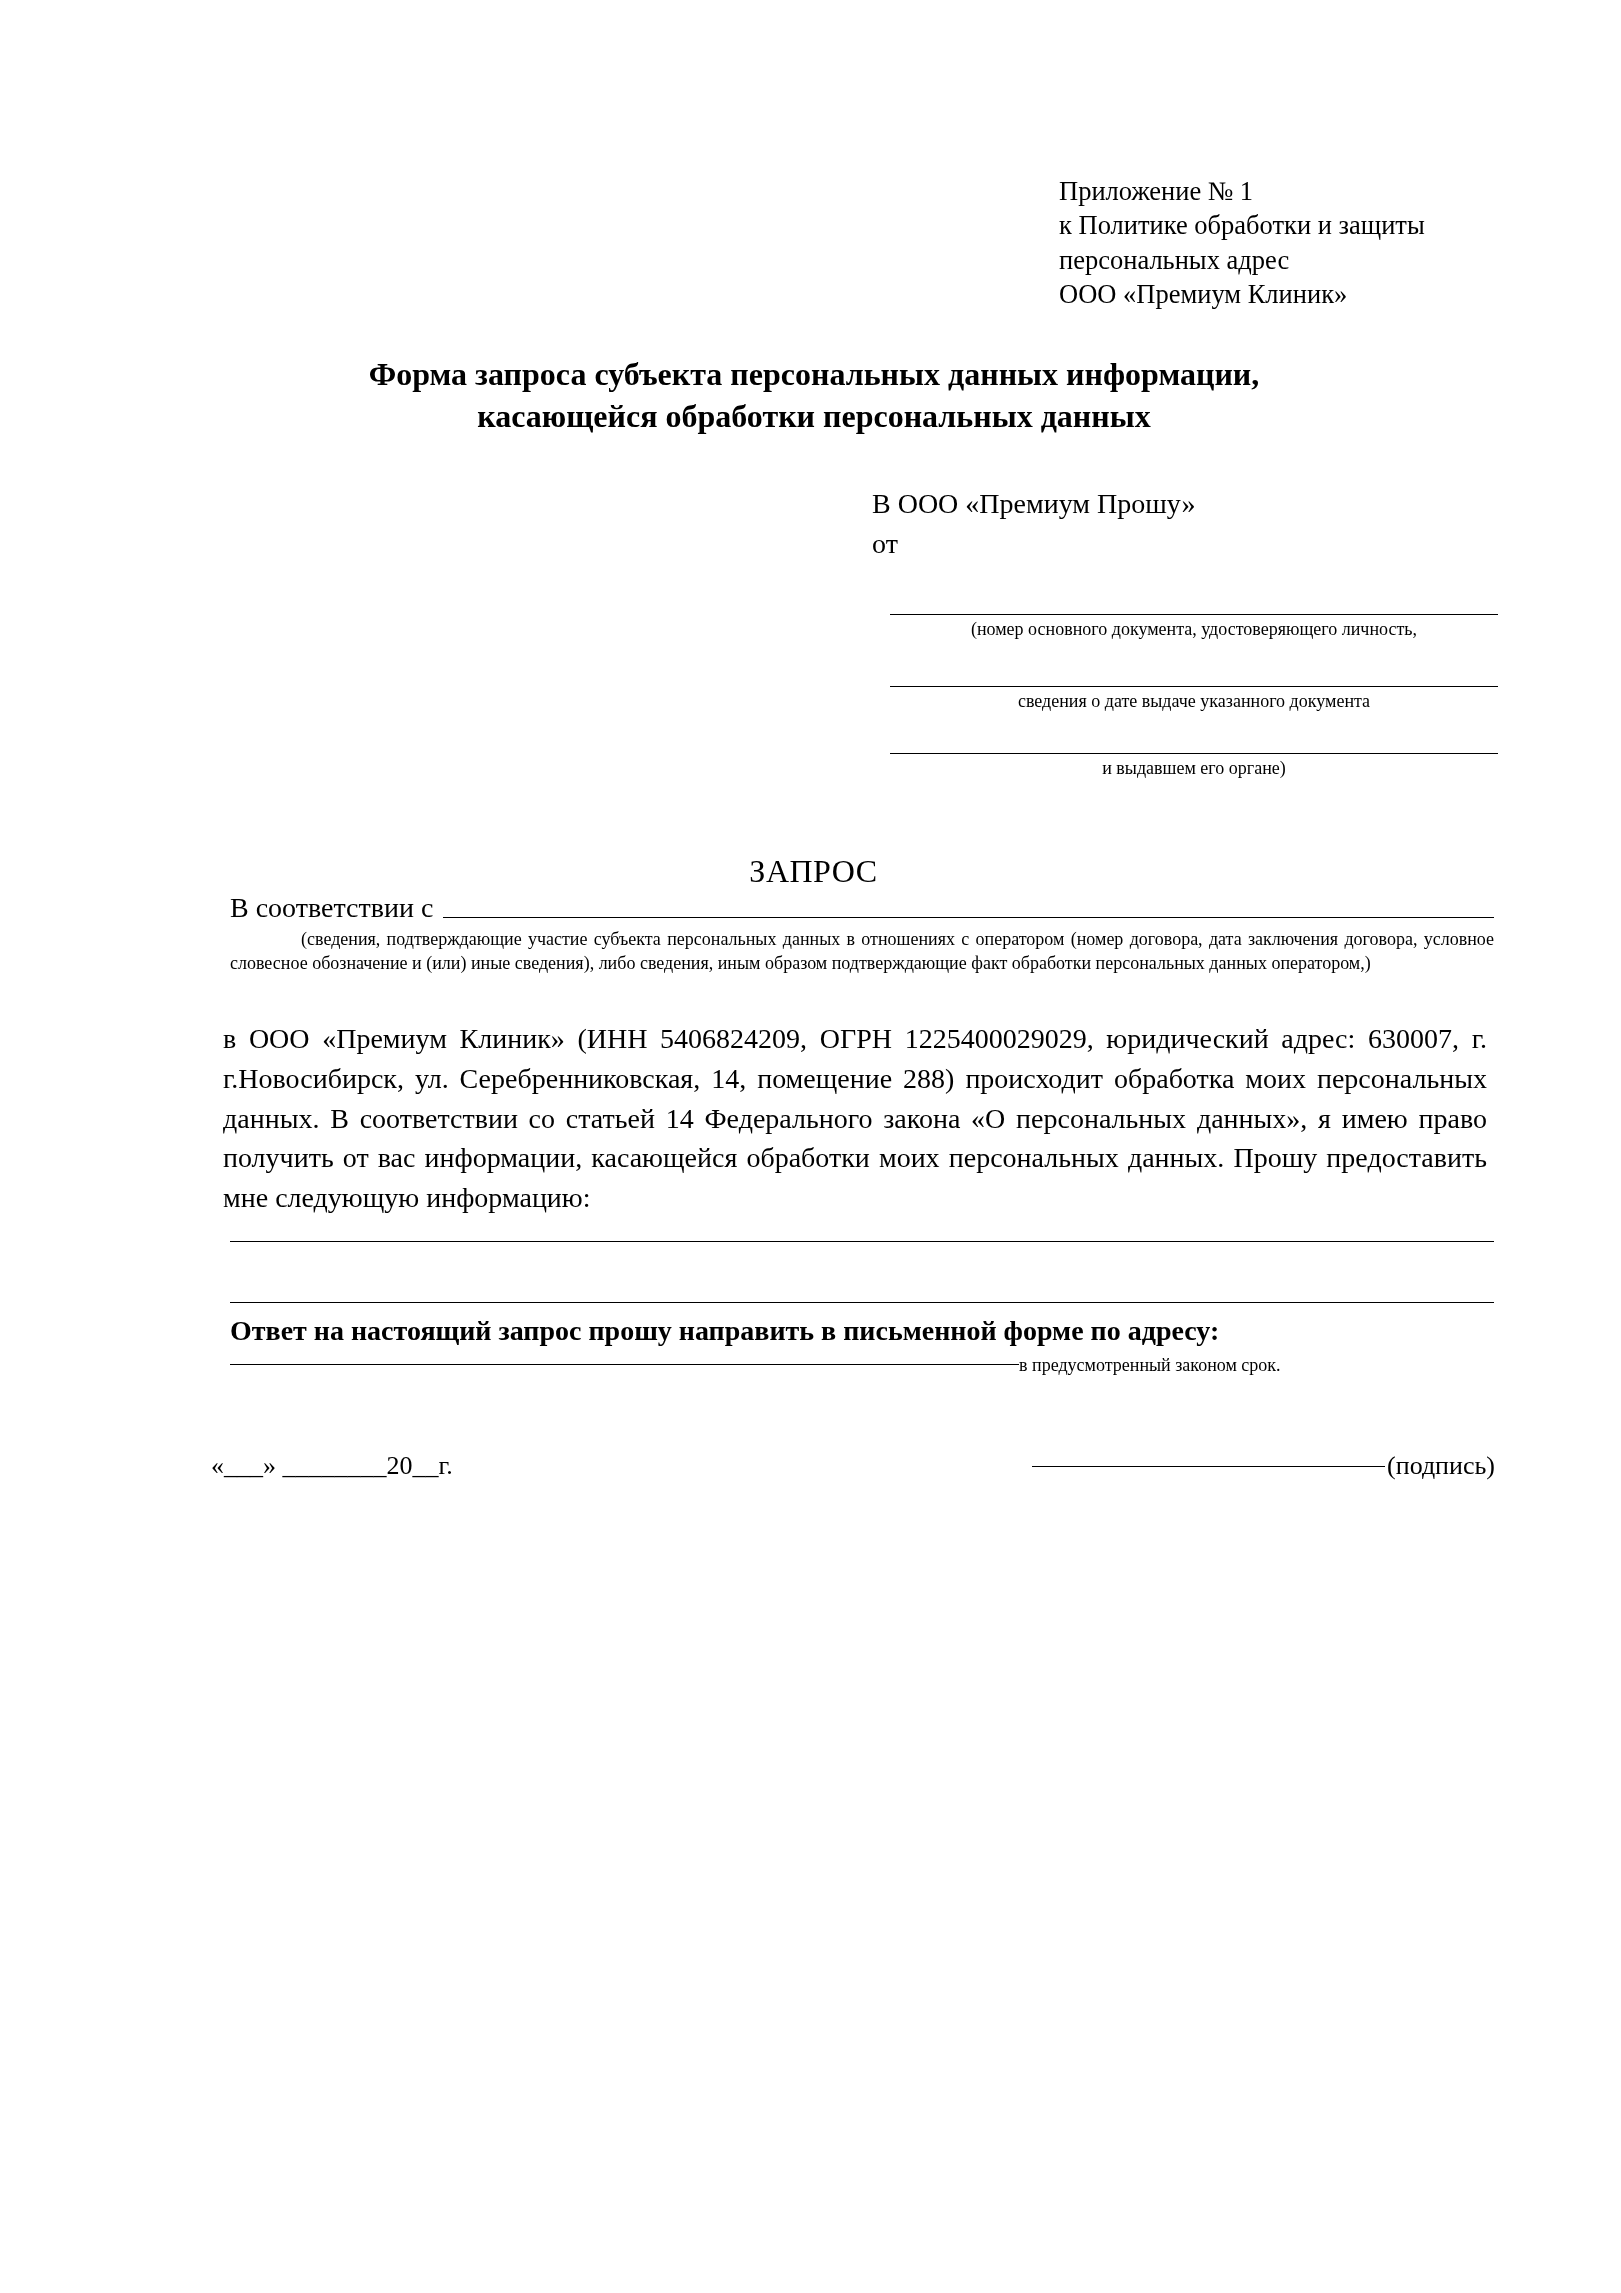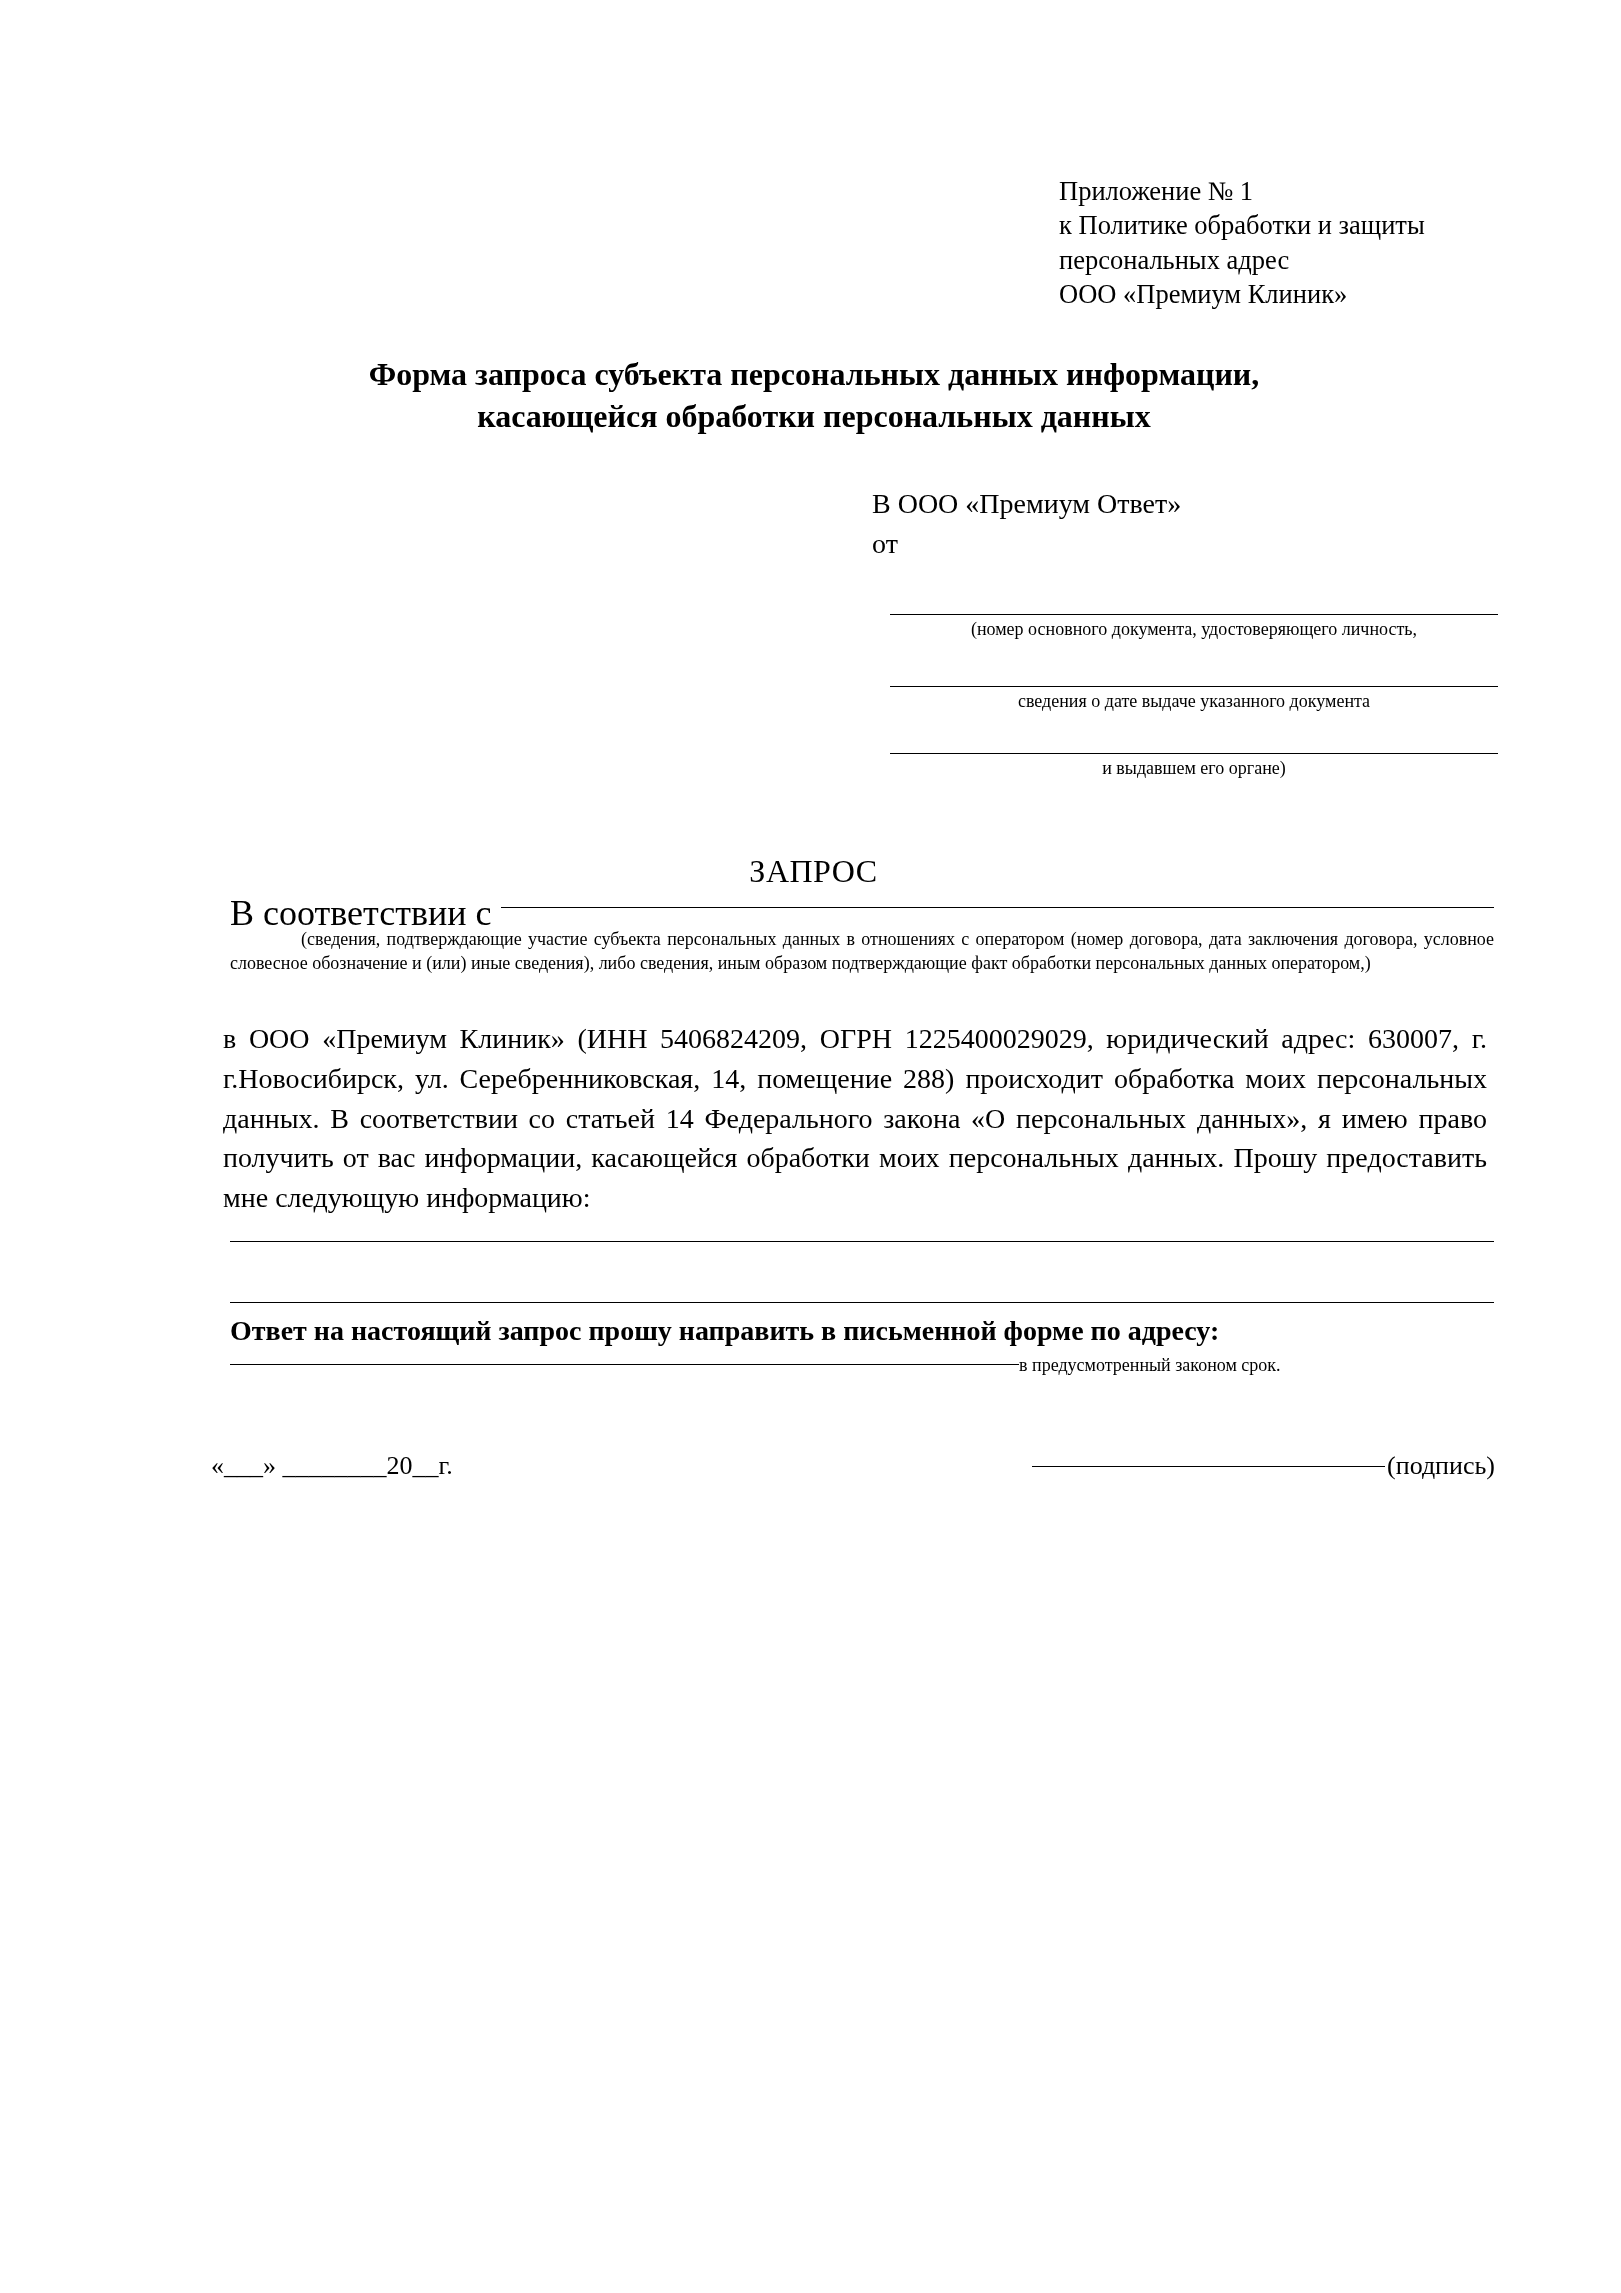--- a/index.html
+++ b/index.html
@@ -86,23 +86,23 @@
     font-size: 32px;
     letter-spacing: 0.5px;
   }
 
   
   .accord-row {
     position: absolute;
     left: 230px;
     top: 892px;
     width: 1264px;
-    font-size: 36px;
+    font-size: 28px;
     display: flex;
-    align-items: center;
+    align-items: flex-end;
   }
   .accord-row .lbl { white-space: nowrap; }
   .accord-row .rule {
     flex: 1;
     border-bottom: 1.6px solid #000;
     margin-left: 9.8px;
     position: relative;
     top: -5.9px;
   }
 
@@ -201,21 +201,21 @@
     <div>персональных адрес</div>
     <div>ООО «Премиум Клиник»</div>
   </div>
 
   <div class="title">
     <div>Форма запроса субъекта персональных данных информации,</div>
     <div>касающейся обработки персональных данных</div>
   </div>
 
   <div class="addressee">
-    <div class="to-line">В ООО «Премиум Ответ»</div>
+    <div class="to-line">В ООО «Премиум Прошу»</div>
     <div class="ot">от</div>
   </div>
 
 
   <div class="fill-group" style="top:588px;margin-top:26px;">
     <div class="fill-line"></div>
     <div class="fill-caption">(номер основного документа, удостоверяющего личность,</div>
   </div>
 
   <div class="fill-group" style="top:686px;">

